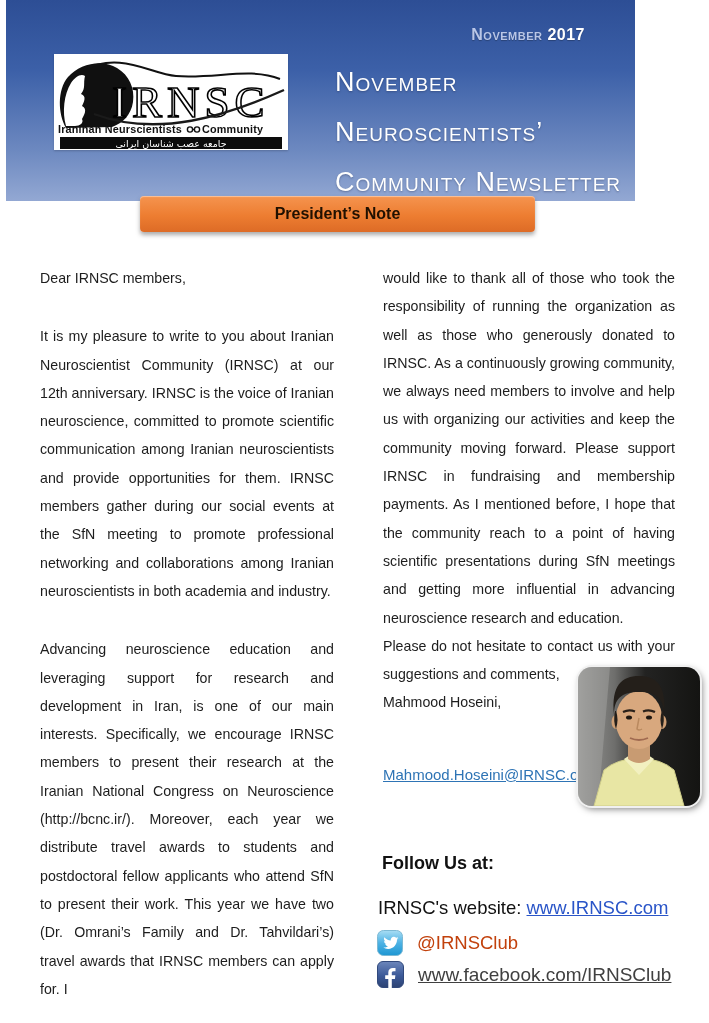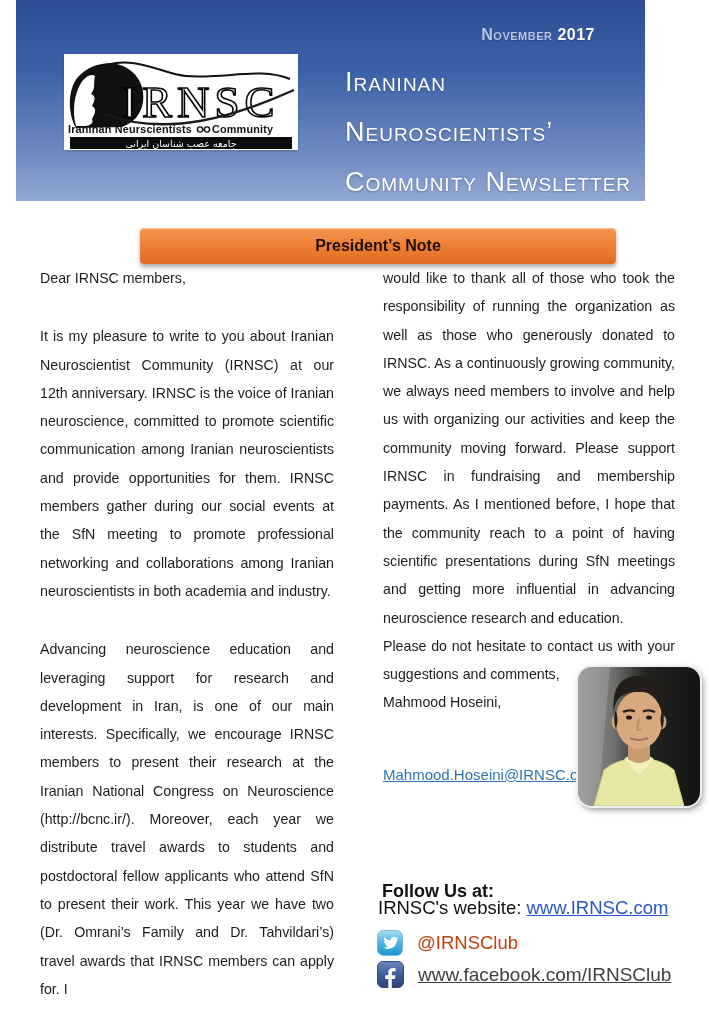--- a/index.html
+++ b/index.html
@@ -4,21 +4,21 @@
 <style>
   html,body{margin:0;padding:0;}
   body{
     width:709px;height:1023px;position:relative;overflow:hidden;
     background:#ffffff;
     font-family:"Liberation Sans", sans-serif;
     -webkit-font-smoothing:antialiased;
   }
   
   .header{
-    position:absolute;left:16px;top:0;width:629px;height:201px;
+    position:absolute;left:6px;top:0;width:629px;height:201px;
     background:linear-gradient(180deg,#2d4e95 0%,#3c60a8 35%,#6d89c0 75%,#93a8d3 100%);
   }
   .issue-date{
     position:absolute;top:26px;right:50px;
     font-variant:small-caps;letter-spacing:.5px;
     font-size:16px;font-weight:bold;color:#b9c6e7;
     text-shadow:0 1px 1px rgba(0,0,0,.25);
   }
   .issue-date .year{color:#ffffff;font-variant:normal;}
   .newsletter-title{
@@ -27,21 +27,21 @@
     text-shadow:0 1px 2px rgba(20,30,60,.35);
     line-height:50px;font-weight:400;
   }
   
   .logo-box{
     position:absolute;left:48px;top:54px;width:234px;height:96px;
     background:#ffffff;box-shadow:0 1px 2px rgba(0,0,0,.2);
   }
   
   .banner{
-    position:absolute;left:140px;top:228px;width:476px;height:36px;
+    position:absolute;left:140px;top:196px;width:395px;height:36px;
     border-radius:4px;
     background:linear-gradient(180deg,#f5944f 0%,#ed7d31 55%,#dd6b26 100%);
     box-shadow:0 3px 4px rgba(90,90,90,.5), inset 0 1px 1px rgba(255,255,255,.45);
     display:flex;align-items:center;justify-content:center;
     font-size:16px;font-weight:bold;color:#201000;
   }
   
   .col{
     position:absolute;top:264px;
     font-size:14.2px;line-height:28.3px;color:#1d1d1d;
@@ -57,21 +57,21 @@
     font-size:15px;color:#2e74b5;text-decoration:underline;cursor:pointer;
   }
   
   .photo{
     position:absolute;left:578px;top:667px;width:122px;height:139px;
     border-radius:14px;overflow:hidden;
     box-shadow:0 0 0 2px #f0f0f0, 2px 3px 7px rgba(0,0,0,.5);
   }
   
   .follow-heading{
-    position:absolute;left:382px;top:881px;
+    position:absolute;left:382px;top:853px;
     font-size:18px;font-weight:bold;color:#111111;
   }
   .website-line{
     position:absolute;left:378px;top:897px;font-size:18.5px;color:#111111;
   }
   .website-line a{color:#2a55c8;text-decoration:underline;cursor:pointer;}
   .social-row{
     position:absolute;left:377px;display:flex;align-items:center;gap:14px;
   }
   .tw-row{top:930px;}
@@ -109,21 +109,21 @@
           <path d="M138.6,75.5 h1.8"></path>
       </g>
       <text x="148" y="79" font-size="10.8" font-weight="bold" fill="#111111" letter-spacing=".2">Community</text>
 
       <rect x="6" y="83" width="222" height="12" fill="#0c0c0c"></rect>
       <text x="117" y="92.5" text-anchor="middle" font-size="9.5" fill="#ffffff" font-family="DejaVu Sans, sans-serif">جامعه عصب شناسان ایرانی</text>
     </svg>
   </div>
 
   <div class="newsletter-title">
-    <div>Iraninan Neuroscientists’</div>
+    <div>November Neuroscientists’</div>
     <div>Community Newsletter</div>
   </div>
 </div>
 
 <div class="banner">
   <span>President’s Note</span>
 </div>
 
 <div class="col col-left">
   <p>Dear IRNSC members,</p>

